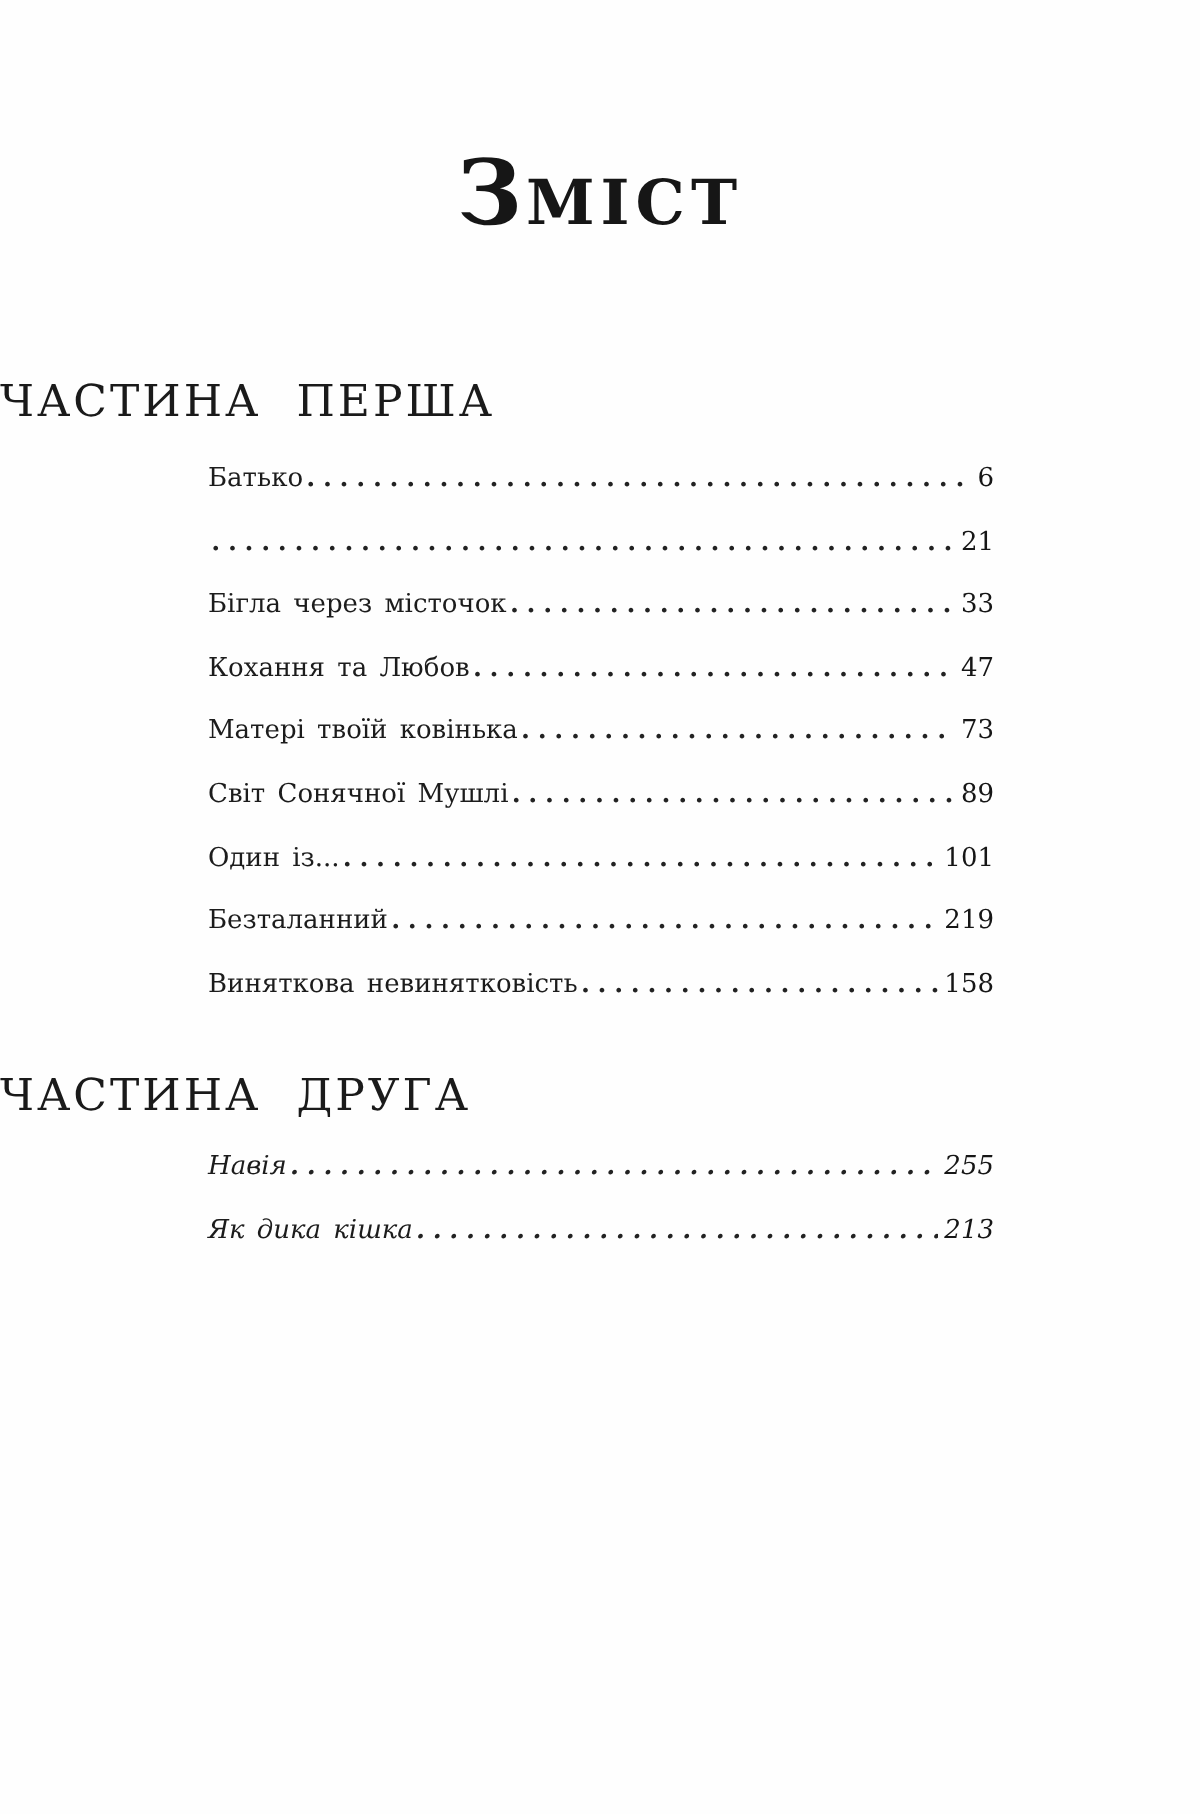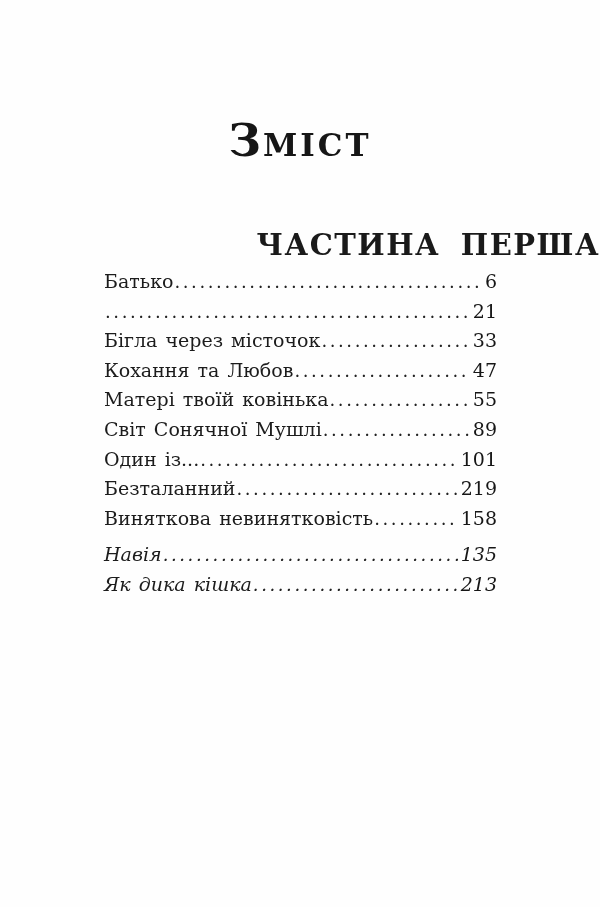--- a/index.html
+++ b/index.html
@@ -15,60 +15,60 @@
     overflow: hidden;
     position: relative;
   }
   .page {
     width: 600px;
     height: 907px;
   }
   
   .book-title {
     margin: 0;
-    padding-top: 118px;
+    padding-top: 74px;
     text-align: center;
     line-height: 1;
     font-weight: 600;
     letter-spacing: 2px;
     color: #161616;
   }
   .book-title .cap {
     font-size: 45px;
   }
   .book-title .rest {
     font-size: 31px;
     text-transform: uppercase;
     letter-spacing: 3px;
   }
   
   .section-heading {
     margin: 0;
-    text-align: right;
-    font-size: 29px;
-    font-weight: 700;
+    text-align: left;
+    font-size: 22px;
+    font-weight: 400;
     line-height: 23px;
     letter-spacing: 1.5px;
     word-spacing: 9px;
     color: #1a1a1a;
   }
   .heading-1 { margin-top: 71px; }
   .heading-2 { margin-top: 30px; }
   
   .toc {
     width: 393px;
     margin-left: 104px;
   }
   .toc-1 { margin-top: 10px; }
   .toc-2 { margin-top: 7px; font-style: italic; }
   .toc-row {
     display: flex;
     align-items: baseline;
     line-height: 29.6px;
-    font-size: 19px;
+    font-size: 13px;
   }
   .toc-label {
     white-space: nowrap;
     word-spacing: 2px;
     color: #1c1c1c;
   }
   .toc-dots {
     flex: 1;
     overflow: hidden;
     white-space: nowrap;
@@ -116,21 +116,21 @@
 
       <div class="toc-row">
         <span class="toc-label">Кохання та Любов</span>
         <span class="toc-dots"></span>
         <span class="toc-page">47</span>
       </div>
 
       <div class="toc-row">
         <span class="toc-label">Матері твоїй ковінька</span>
         <span class="toc-dots"></span>
-        <span class="toc-page">55</span>
+        <span class="toc-page">73</span>
       </div>
 
 
       <div class="toc-row">
         <span class="toc-label">Світ Сонячної Мушлі</span>
         <span class="toc-dots"></span>
         <span class="toc-page">89</span>
       </div>
 
       <div class="toc-row">
@@ -152,26 +152,27 @@
         <span class="toc-dots"></span>
         <span class="toc-page">158</span>
       </div>
 
 
 
     </div>
   </section>
 
   <section>
+    <h2 class="section-heading heading-2">ЧАСТИНА ДРУГА</h2>
     <div class="toc toc-2">
 
       <div class="toc-row">
         <span class="toc-label">Навія</span>
         <span class="toc-dots"></span>
-        <span class="toc-page">135</span>
+        <span class="toc-page">255</span>
       </div>
 
       <div class="toc-row">
         <span class="toc-label">Як дика кішка</span>
         <span class="toc-dots"></span>
         <span class="toc-page">213</span>
       </div>
 
     </div>
   </section>

